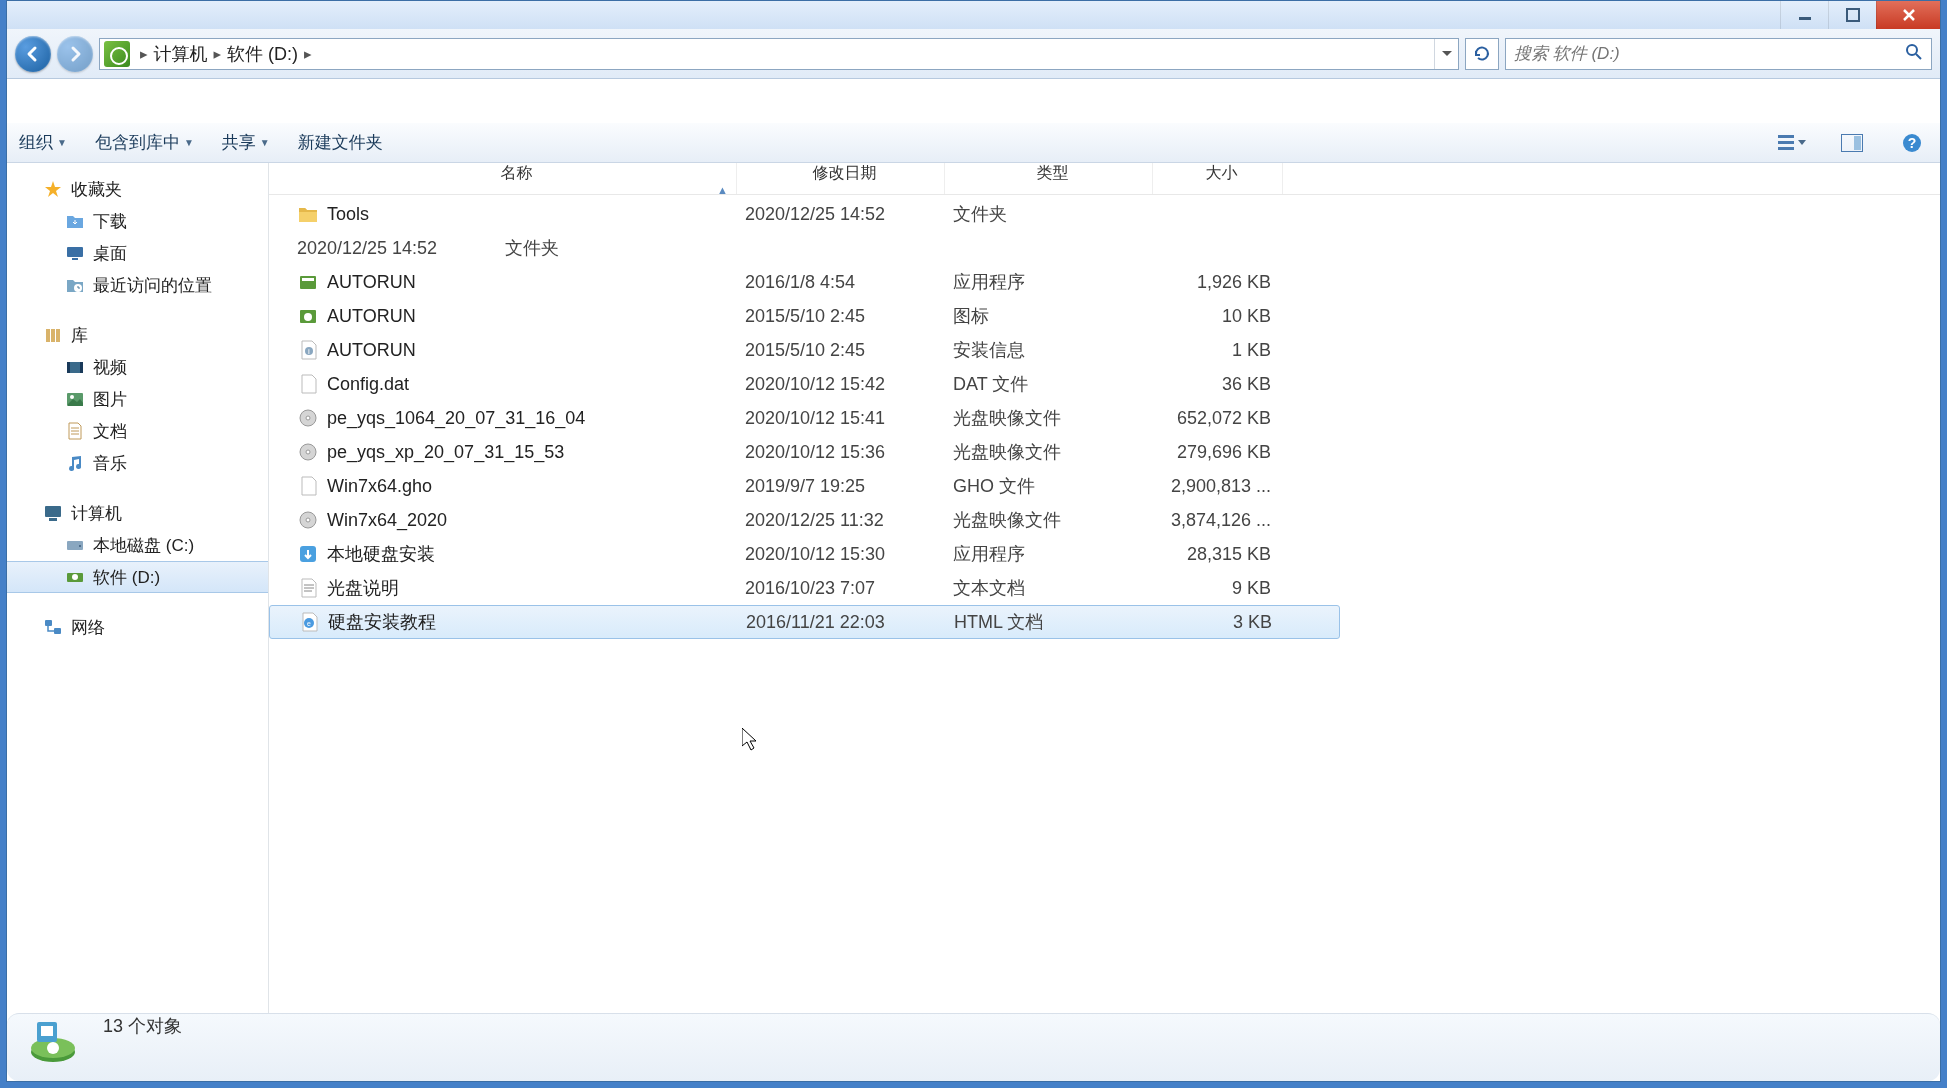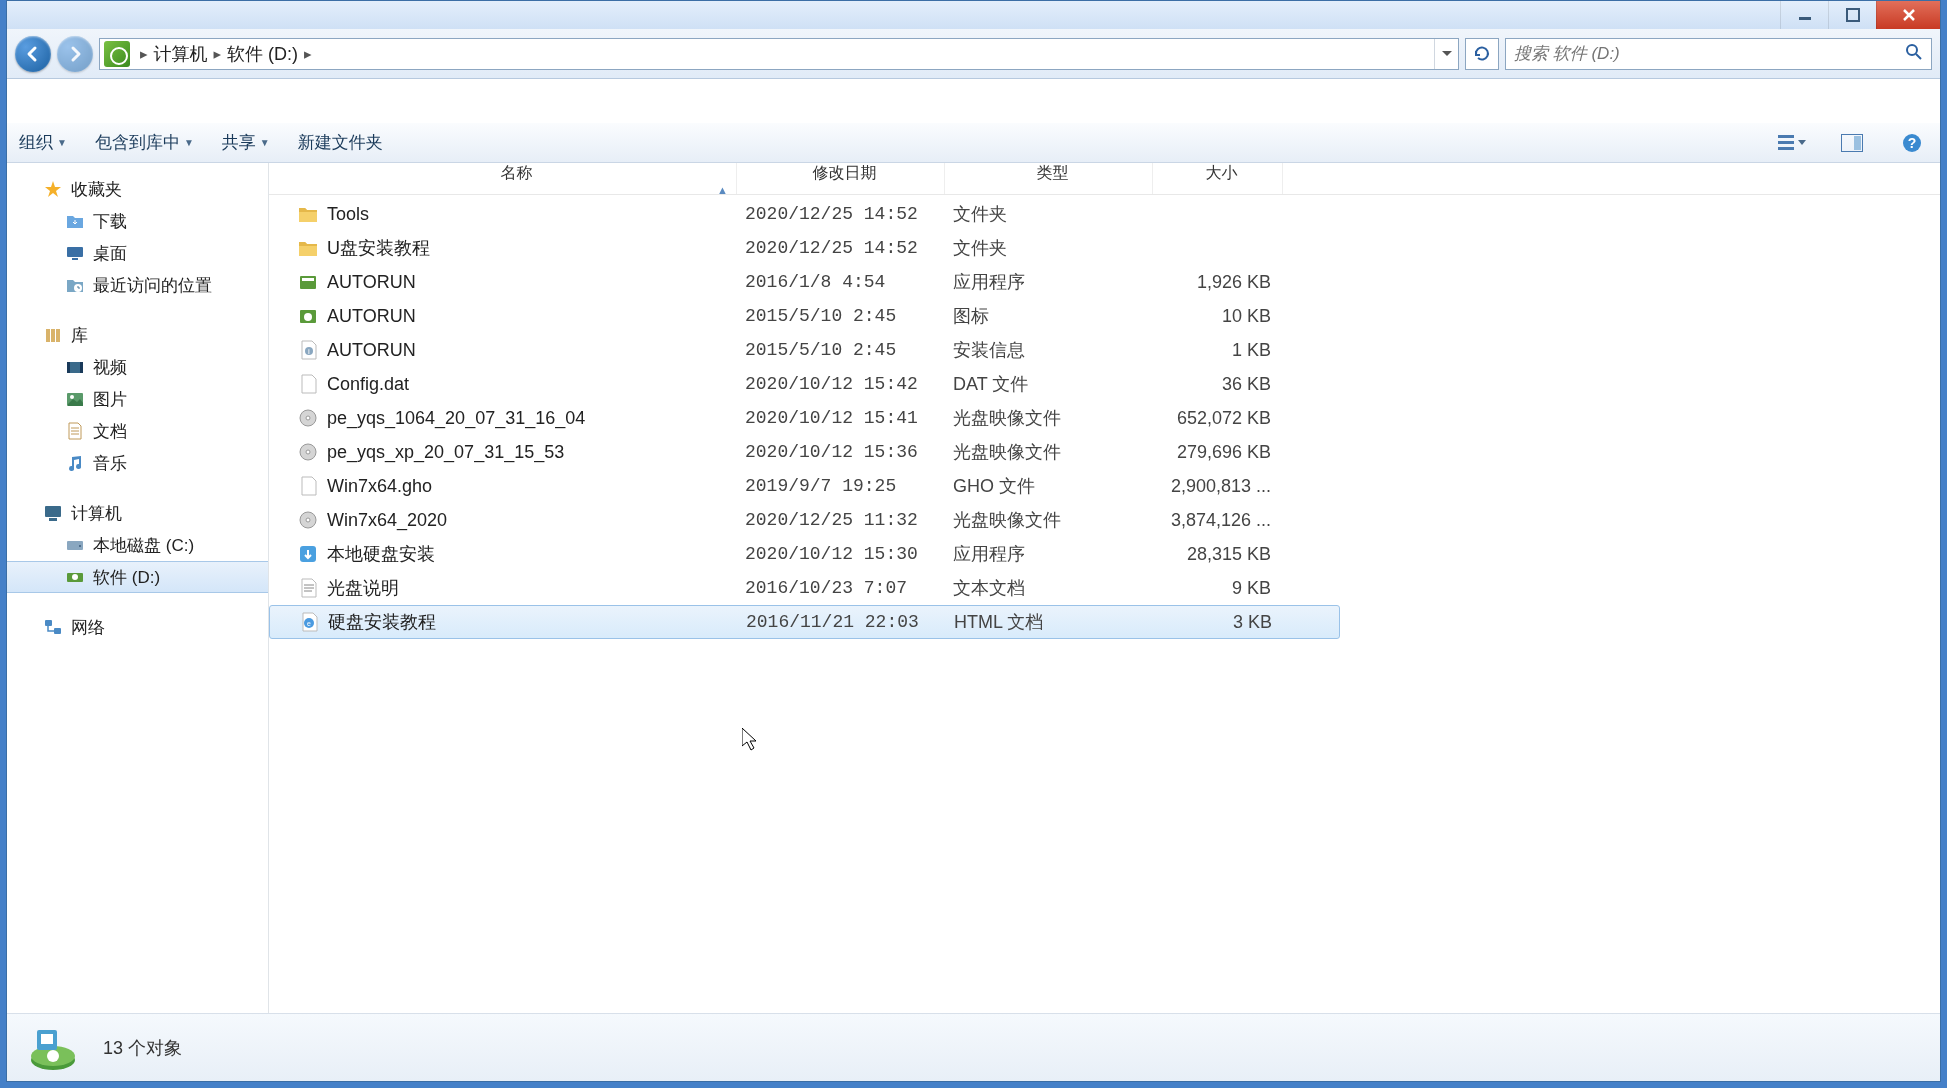--- a/index.html
+++ b/index.html
@@ -63,26 +63,26 @@
     .col.name { width: 448px; }
     .col.date { width: 208px; }
     .col.type { width: 208px; }
     .col.size { width: 130px; }
     .sort-arrow { margin-left: auto; margin-right: 8px; color: #5a8ac0; font-size: 11px; }
     .filelist { flex: 1; overflow-y: auto; padding-top: 2px; }
     .filerow { height: 34px; display: flex; align-items: center; padding-left: 20px; font-size: 18px; color: #222; }
     .filerow.selected { background: linear-gradient(to bottom, #eaf3fc, #d8ebfb); border: 1px solid #9ac2e8; border-radius: 3px; margin-right: 600px; }
     .fcell { padding-left: 8px; }
     .fcell.name { width: 448px; display: flex; align-items: center; gap: 8px; }
-    .fcell.date { width: 208px; color: #444; font-family: Liberation Mono, monospace; }
+    .fcell.date { width: 208px; color: #444; }
     .fcell.type { width: 208px; color: #444; }
     .fcell.size { width: 130px; text-align: right; padding-right: 12px; color: #444; }
     .file-icon { width: 22px; height: 22px; display: inline-flex; align-items: center; justify-content: center; flex-shrink: 0; }
     
-    .statusbar { height: 68px; border-top: 1px solid #d8e0ea; background: linear-gradient(to bottom, #f5f9fd, #e8eff7); display: flex; align-items: center; padding-left: 20px; gap: 24px; }
+    .statusbar { height: 68px; border-top: 1px solid #d8e0ea; background: linear-gradient(to bottom, #f5f9fd, #e8eff7); display: flex; align-items: flex-start; padding-left: 20px; gap: 24px; border-radius: 12px; }
     .status-icon { width: 52px; height: 52px; position: relative; }
     .status-text { font-size: 18px; color: #333; }
     
     .cursor { position: absolute; left: 742px; top: 728px; pointer-events: none; }
   </style>
 </head>
 <body>
 
 <div class="window">
 
@@ -346,29 +346,20 @@
                   <path d="M1 3 L7 3 L9 5 L19 5 L19 7 L1 7 Z" fill="#e5b84a"></path>
                 </svg>
               </span>
               <span>Tools</span>
             </div>
             <div class="fcell date">2020/12/25 14:52</div>
             <div class="fcell type">文件夹</div>
             <div class="fcell size"></div>
           </div>
           <div class="filerow">
-            <div class="fcell name">
-              <span class="file-icon">
-                <svg width="20" height="18">
-                  <path d="M1 3 L7 3 L9 5 L19 5 L19 17 L1 17 Z" fill="#f5d06a"></path>
-                  <path d="M1 3 L7 3 L9 5 L19 5 L19 7 L1 7 Z" fill="#e5b84a"></path>
-                </svg>
-              </span>
-              <span>U盘安装教程</span>
-            </div>
             <div class="fcell date">2020/12/25 14:52</div>
             <div class="fcell type">文件夹</div>
             <div class="fcell size"></div>
           </div>
           <div class="filerow">
             <div class="fcell name">
               <span class="file-icon">
                 <svg width="20" height="20">
                   <rect x="2" y="4" width="16" height="13" rx="1" fill="#5a9a3a"></rect>
                   <rect x="4" y="6" width="12" height="3" fill="#fff"></rect>

